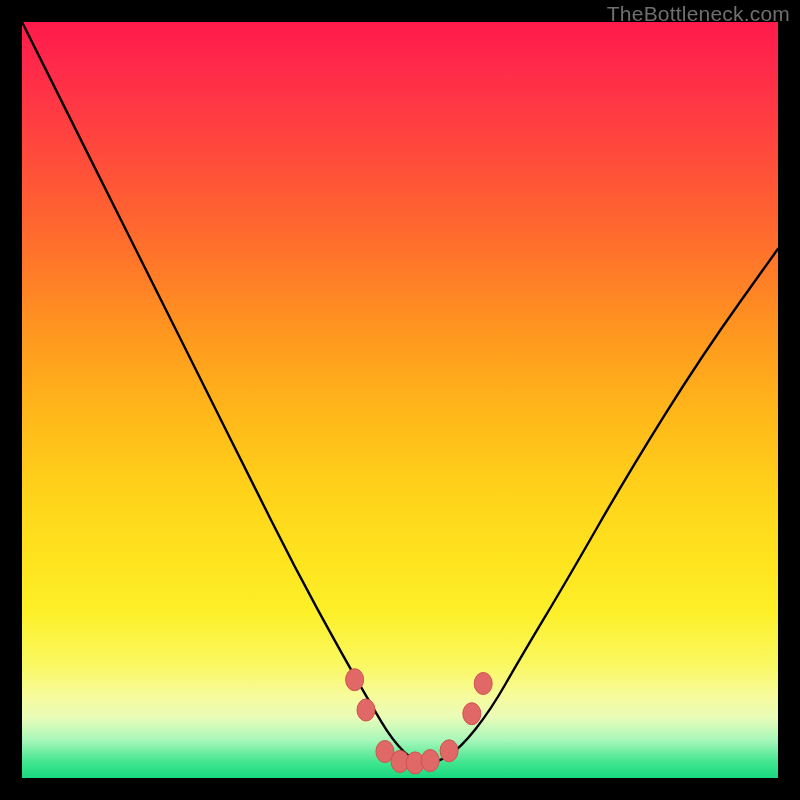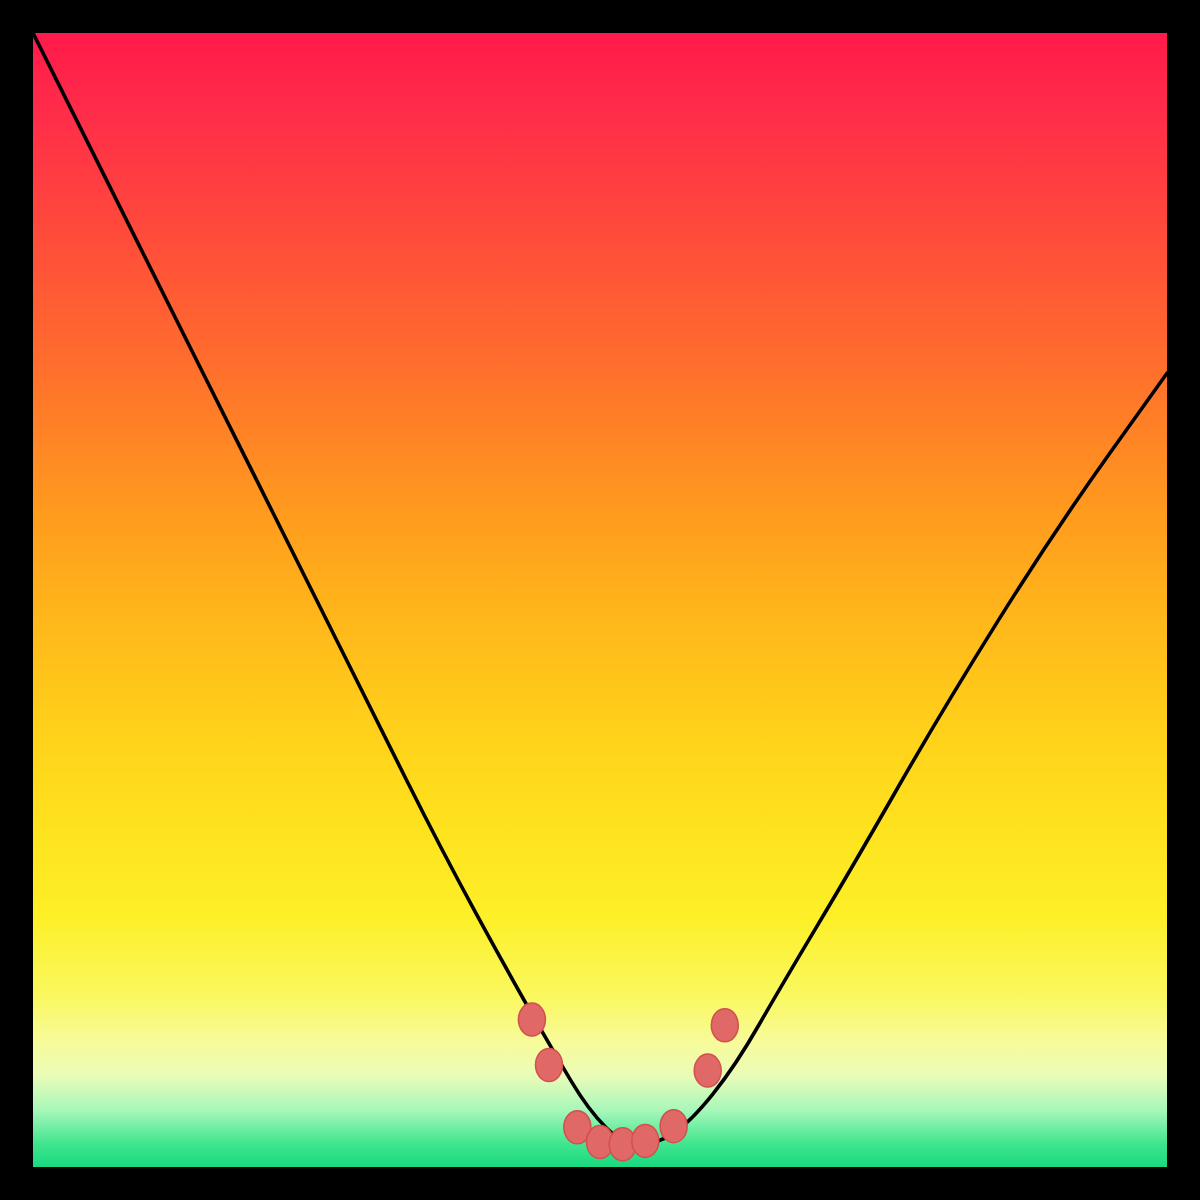--- a/index.html
+++ b/index.html
@@ -72,13 +72,14 @@
           <ellipse cx="362.9" cy="729.5" rx="9" ry="11" fill="#e06866" stroke="#d2504e" stroke-width="1"></ellipse>
           <ellipse cx="378.0" cy="739.4" rx="9" ry="11" fill="#e06866" stroke="#d2504e" stroke-width="1"></ellipse>
           <ellipse cx="393.1" cy="740.9" rx="9" ry="11" fill="#e06866" stroke="#d2504e" stroke-width="1"></ellipse>
           <ellipse cx="408.2" cy="738.6" rx="9" ry="11" fill="#e06866" stroke="#d2504e" stroke-width="1"></ellipse>
           <ellipse cx="427.1" cy="728.8" rx="9" ry="11" fill="#e06866" stroke="#d2504e" stroke-width="1"></ellipse>
           <ellipse cx="449.8" cy="691.7" rx="9" ry="11" fill="#e06866" stroke="#d2504e" stroke-width="1"></ellipse>
           <ellipse cx="461.2" cy="661.5" rx="9" ry="11" fill="#e06866" stroke="#d2504e" stroke-width="1"></ellipse>
         </g>
     </svg>
   </div>
+  <div class="watermark">TheBottleneck.com</div>
 </div>
 
 </body></html>

